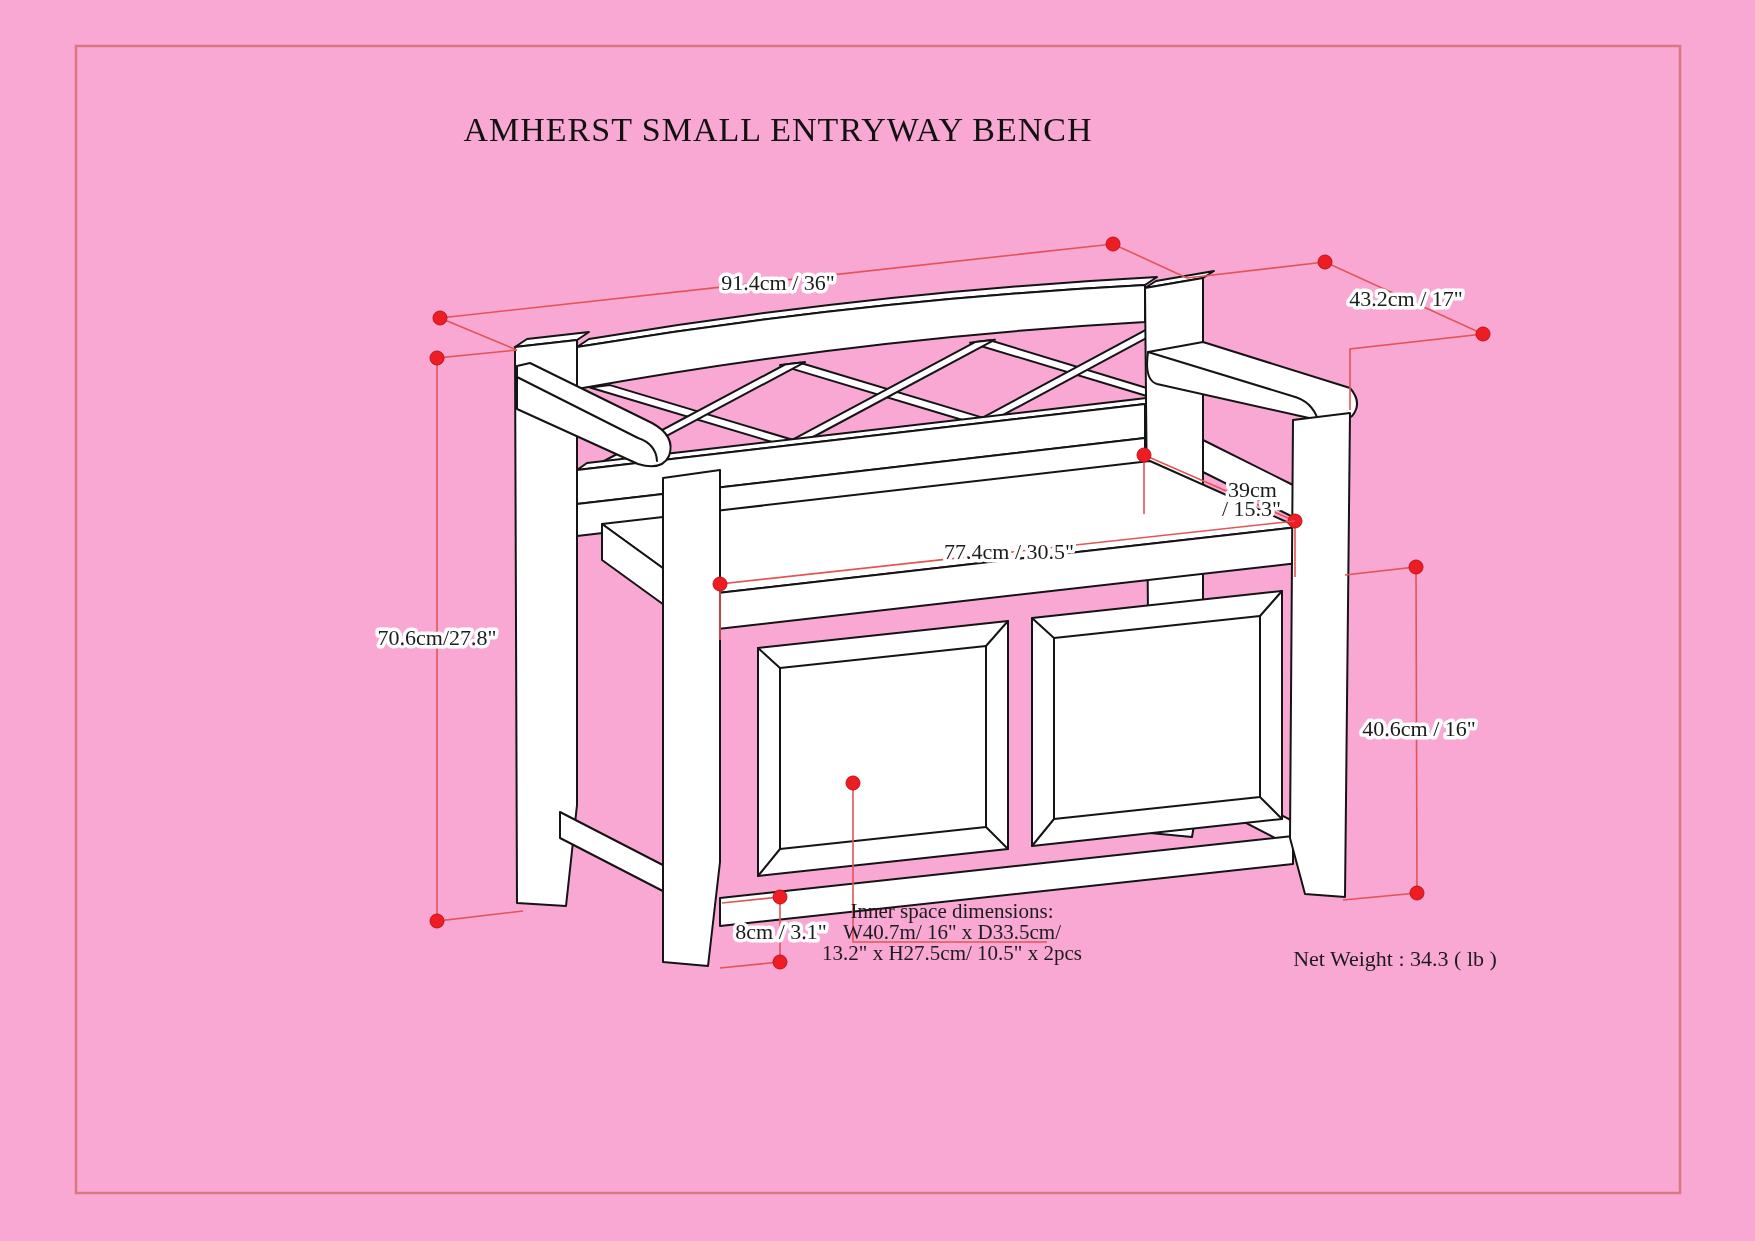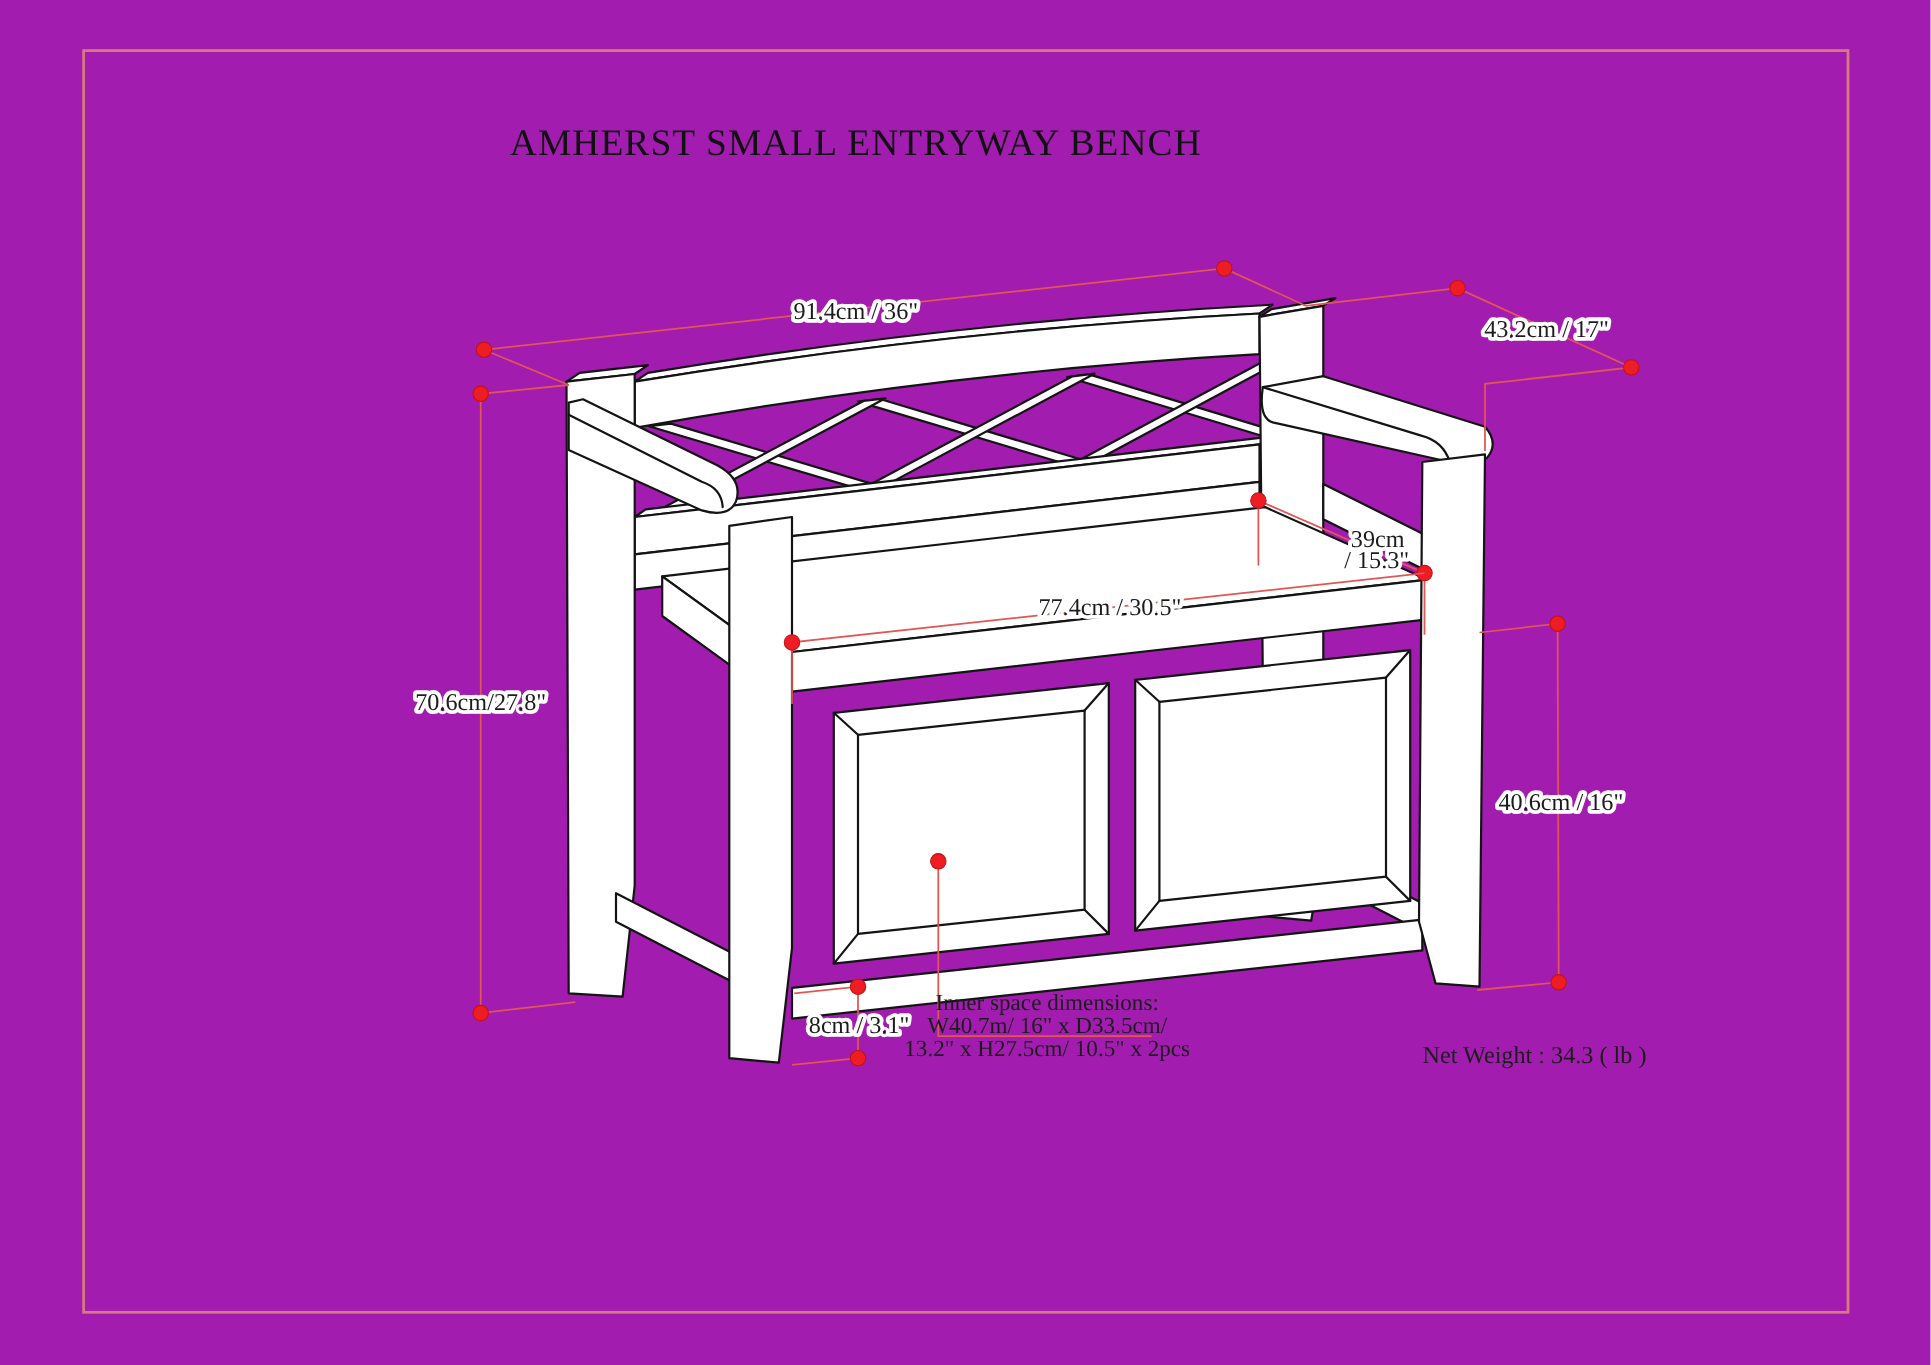--- a/index.html
+++ b/index.html
@@ -1,16 +1,16 @@
 <!DOCTYPE html>
 <html><head>
 <meta charset="utf-8">
 <style>
   html,body{margin:0;padding:0;background:#fff;}
-  .canvas{position:relative;width:1755px;height:1241px;background:#a21caf;overflow:hidden;
+  .canvas{position:relative;width:1755px;height:1241px;background:#f9a8d4;overflow:hidden;
           font-family:"Liberation Serif", serif;}
   svg{position:absolute;left:0;top:0;}
   .ink{stroke:#141414;stroke-width:2;fill:#ffffff;stroke-linejoin:round;stroke-linecap:round;}
   .ink-line{stroke:#141414;stroke-width:2;fill:none;stroke-linejoin:round;stroke-linecap:round;}
   .dim{stroke:#e25555;stroke-width:1.6;fill:none;}
   .dot{fill:#ee1d23;stroke:#c01318;stroke-width:1;}
   .lbl{font-family:"Liberation Serif", serif;font-size:22px;fill:#1c1c1c;
        paint-order:stroke;stroke:#ffffff;stroke-width:7px;stroke-linejoin:round;}
   .lbl-plain{font-family:"Liberation Serif", serif;font-size:22px;fill:#1c1c1c;}
   .lbl-small{font-family:"Liberation Serif", serif;font-size:21px;fill:#1c1c1c;}

